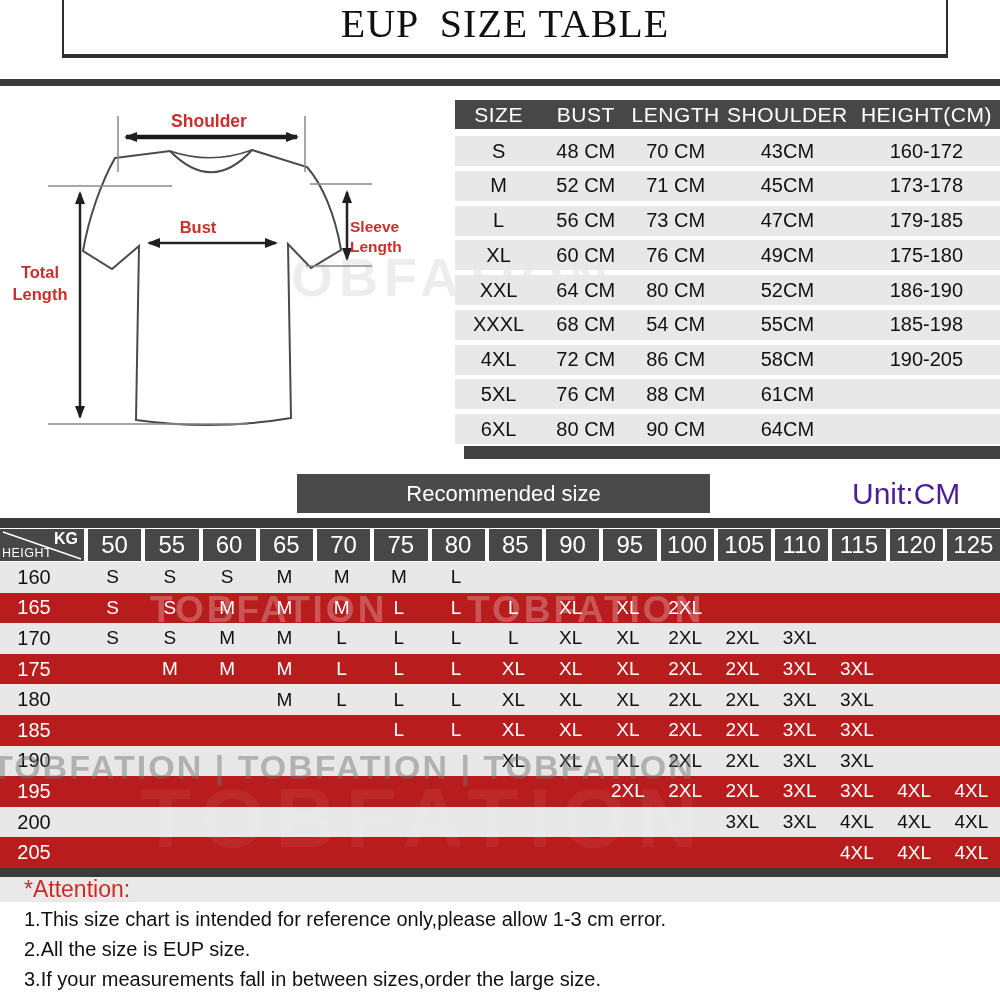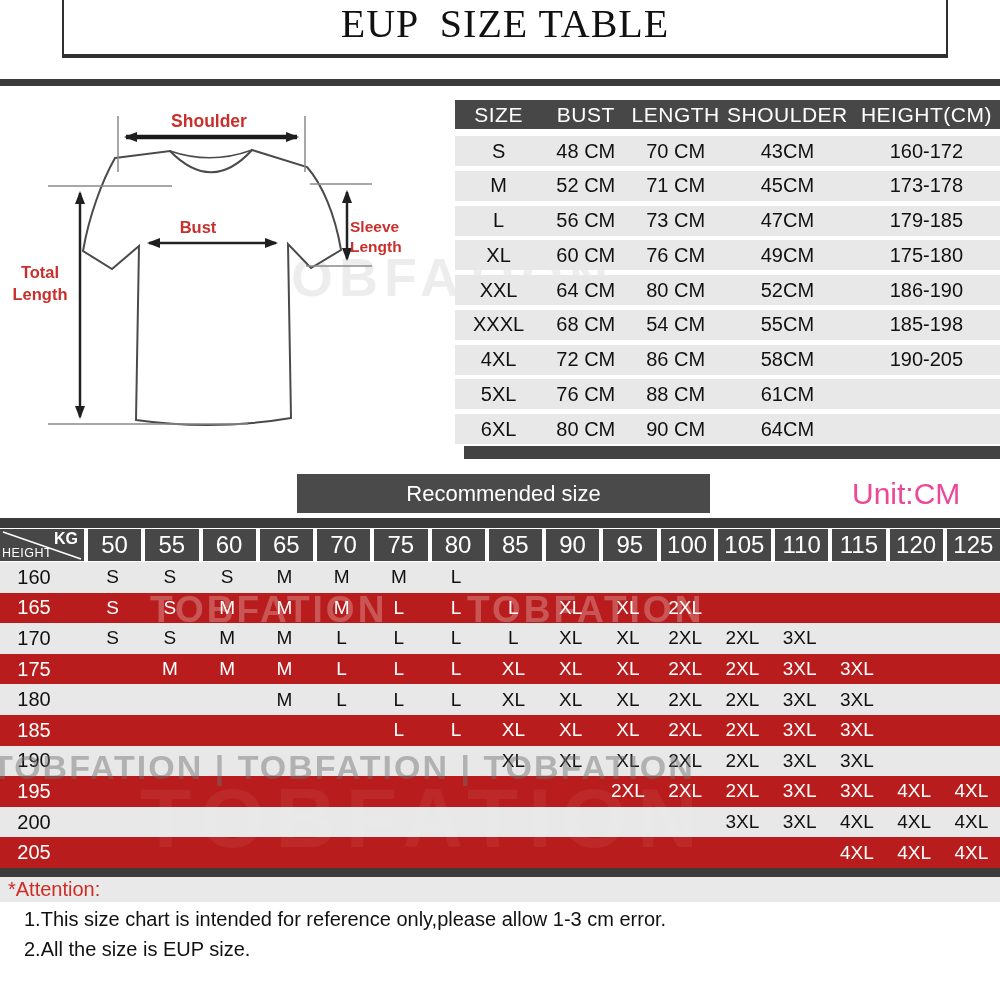--- a/index.html
+++ b/index.html
@@ -28,21 +28,21 @@
   #st-header span { color:#fff; font-size:21px; text-align:center; letter-spacing:0.5px; }
   #st-rows { position:absolute; left:0; top:36px; width:545px; height:308px;
     display:flex; flex-direction:column; justify-content:space-between; }
   .st-row { height:30px; background:#e8e8e8; align-items:center; }
   .st-cell { font-size:20px; color:#111; text-align:center; }
   #st-bottom-bar { position:absolute; left:464px; top:446px; width:536px; height:13px; background:#424242; }
 
   
   #recommended { position:absolute; left:297px; top:474px; width:413px; height:39px; background:#4a4a4a;
     display:flex; align-items:center; justify-content:center; color:#fff; font-size:22px; }
-  #unit { position:absolute; left:852px; top:477px; width:146px; font-size:30px; color:#ec4899; }
+  #unit { position:absolute; left:852px; top:477px; width:146px; font-size:30px; color:#4c1d95; }
 
   
   #mx-header { position:absolute; left:0; top:529px; width:1000px; height:32px;
     display:grid; grid-template-columns:84px repeat(16,1fr); column-gap:4px; }
   .mx-wcell { background:#474747; color:#fff; font-size:24px;
     display:flex; align-items:center; justify-content:center; }
   #mx-corner { position:relative; background:#474747; }
   #mx-corner svg { position:absolute; left:0; top:0; }
   .corner-kg { position:absolute; right:6px; top:1px; color:#fff; font-size:16px;font-weight:bold; }
   .corner-height { position:absolute; left:2px; bottom:1px; color:#fff; font-size:12.5px; letter-spacing:0.5px; }
@@ -50,21 +50,21 @@
     display:flex; flex-direction:column; }
   .mx-row { flex:1; display:grid; grid-template-columns:84px repeat(16,1fr); align-items:center; }
   .mx-row.light { background:#e8e8e8; color:#111; }
   .mx-row.dark  { background:#b91c1c; color:#fff; }
   .mx-label { font-size:20px; text-align:center; padding-right:16px; }
   .mx-cell { font-size:19px; text-align:center; }
 
   
   #attention-bar { position:absolute; left:0; top:877px; width:1000px; height:25px; background:#e9e9e9;
     display:flex; align-items:center; }
-  #attention-bar span { color:#cf2b26; font-size:20px; margin-left:8px; }
+  #attention-bar span { color:#cf2b26; font-size:23px; margin-left:24px; }
   .note { position:absolute; left:24px; width:950px; height:26px; font-size:20px; color:#111; line-height:26px; }
   #note-0 { top:906px; } #note-1 { top:936px; } #note-2 { top:966px; }
 
   
   .wm { position:absolute; font-weight:bold; pointer-events:none; white-space:pre; }
   #wm-1 { left:253px; top:246px; font-size:54px; letter-spacing:6px; color:rgba(0,0,0,0.07); }
   #wm-2 { left:150px; top:589px; font-size:37px; letter-spacing:3px; color:rgba(255,255,255,0.25); }
   #wm-3 { left:-8px; top:748px; font-size:34px; letter-spacing:2px; color:rgba(110,110,110,0.45); }
   #wm-4 { left:140px; top:770px; font-size:84px; letter-spacing:10px; color:rgba(255,255,255,0.06); }
 </style>
@@ -420,14 +420,15 @@
   <div class="wm" id="wm-2">TOBFATION      TOBFATION</div>
   <div class="wm" id="wm-4">TOBFATION</div>
   <div class="wm" id="wm-3">TOBFATION | TOBFATION | TOBFATION</div>
 
   <div class="bar" id="bar-low"></div>
   <div id="attention-bar">
     <span>*Attention:</span>
   </div>
   <div class="note" id="note-0">1.This size chart is intended for reference only,please allow 1-3 cm error.</div>
   <div class="note" id="note-1">2.All the size is EUP size.</div>
+  <div class="note" id="note-2">3.If your measurements fall in between sizes,order the large size.</div>
 
 </div>
 
 </body></html>

